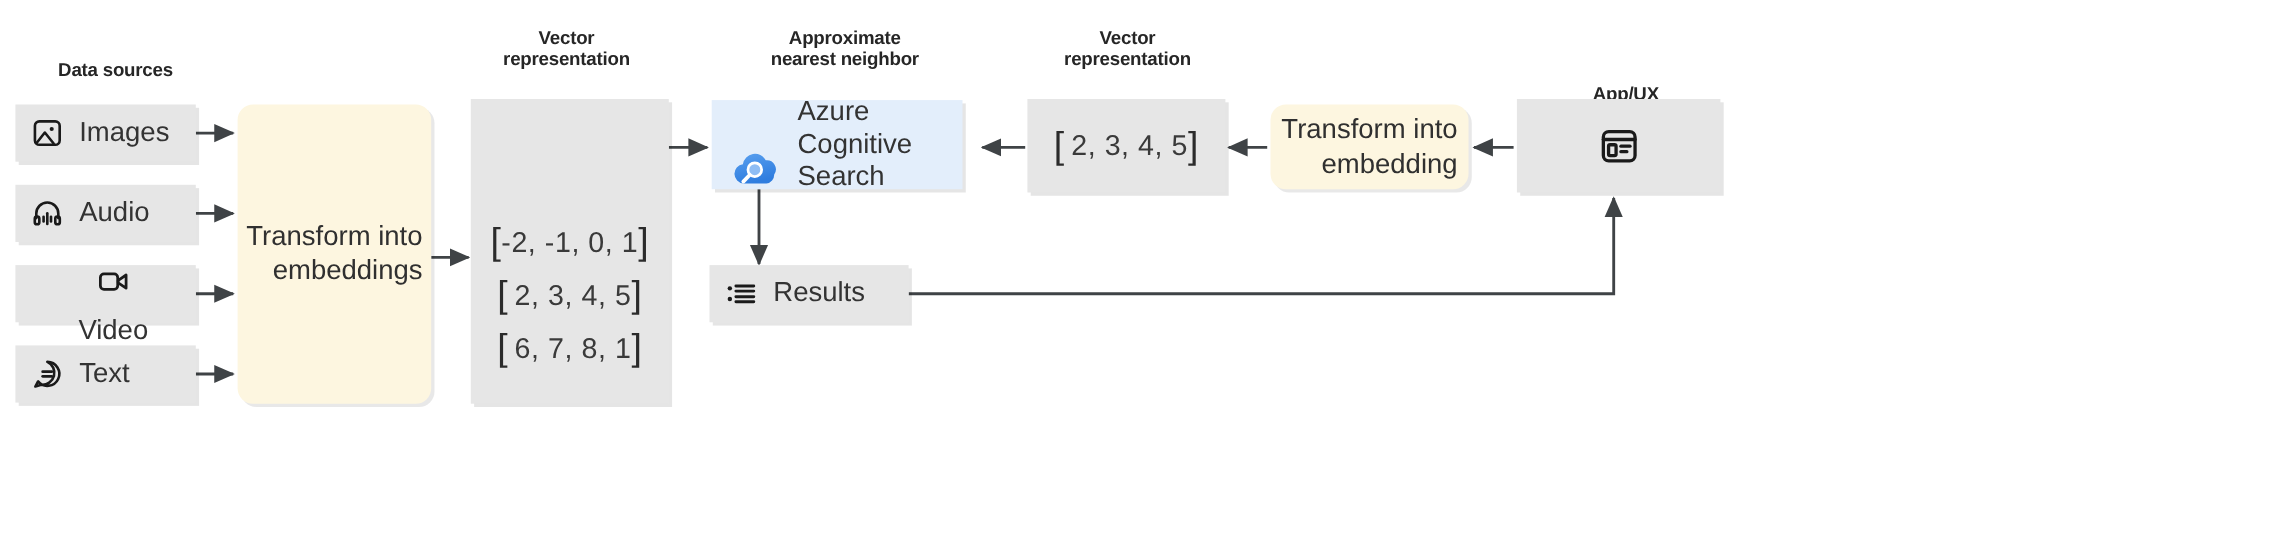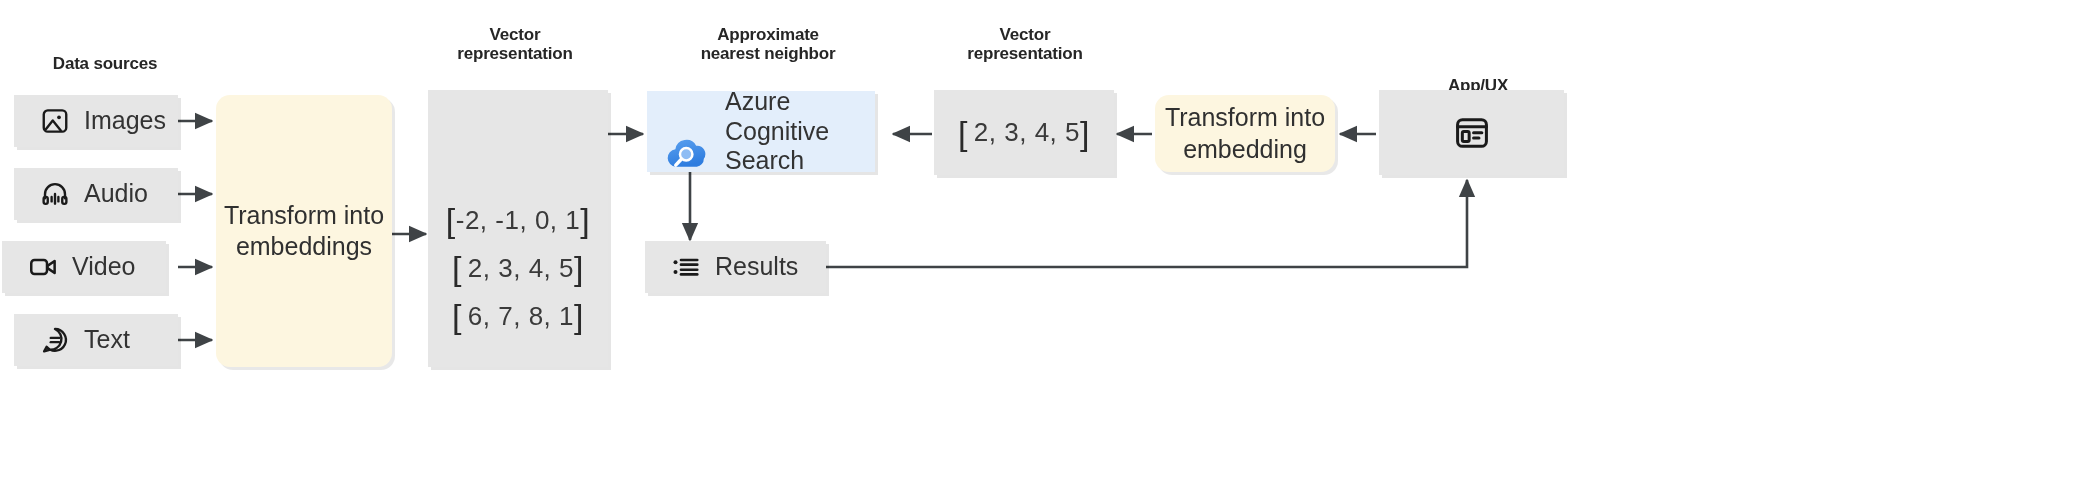--- a/index.html
+++ b/index.html
@@ -40,31 +40,32 @@
     text-align: center;
   }
   .gray {
     background: #e6e6e6;
     box-shadow: 3px 3px 0 0 rgba(0,0,0,0.10);
   }
   .cream {
     background: #fdf6e0;
     border-radius: 14px;
     box-shadow: 3px 3px 0 0 rgba(0,0,0,0.09);
+    text-align: right;
   }
   .blue {
     background: #e3eefb;
     box-shadow: 3px 3px 0 0 rgba(0,0,0,0.10);
   }
 
   
   .chip {
     gap: 14px;
     justify-content: flex-start;
-    padding-left: 26px;
+    padding-left: 14px;
   }
   .chip .lbl { font-size: 25px; color: #333; }
 
   .icon { display: inline-flex; align-items: center; justify-content: center; flex: none; }
 
   
   .veccol {
     flex-direction: column;
     justify-content: flex-end;
     gap: 14px;
@@ -152,21 +153,21 @@
         <rect x="2.9" y="14.3" width="3.3" height="5.6" rx="1.5"></rect>
         <rect x="17.8" y="14.3" width="3.3" height="5.6" rx="1.5"></rect>
         <path d="M9.3 14.4 V17.9" stroke-linecap="round"></path>
         <path d="M12 11.9 V19.7" stroke-linecap="round"></path>
         <path d="M14.7 14.4 V17.9" stroke-linecap="round"></path>
       </svg>
     </span>
     <span class="lbl">Audio</span>
   </div>
 
-  <div class="node gray chip" style="left:2px; top:241px; width:164px; height:52px;">
+  <div class="node gray chip" style="left:14px; top:241px; width:164px; height:52px;flex-direction:column;">
     <span class="icon">
       <svg width="30" height="30" viewBox="0 0 24 24" fill="none" stroke="#1a1a1a" stroke-width="2">
         <rect x="2.6" y="6.4" width="12.6" height="11.2" rx="2.6"></rect>
         <path d="M15.6 11.1 L21.3 7.2 V16.8 L15.6 12.9 z" stroke-linejoin="round"></path>
       </svg>
     </span>
     <span class="lbl">Video</span>
   </div>
 
   <div class="node gray chip" style="left:14px; top:314px; width:164px; height:52px;">

